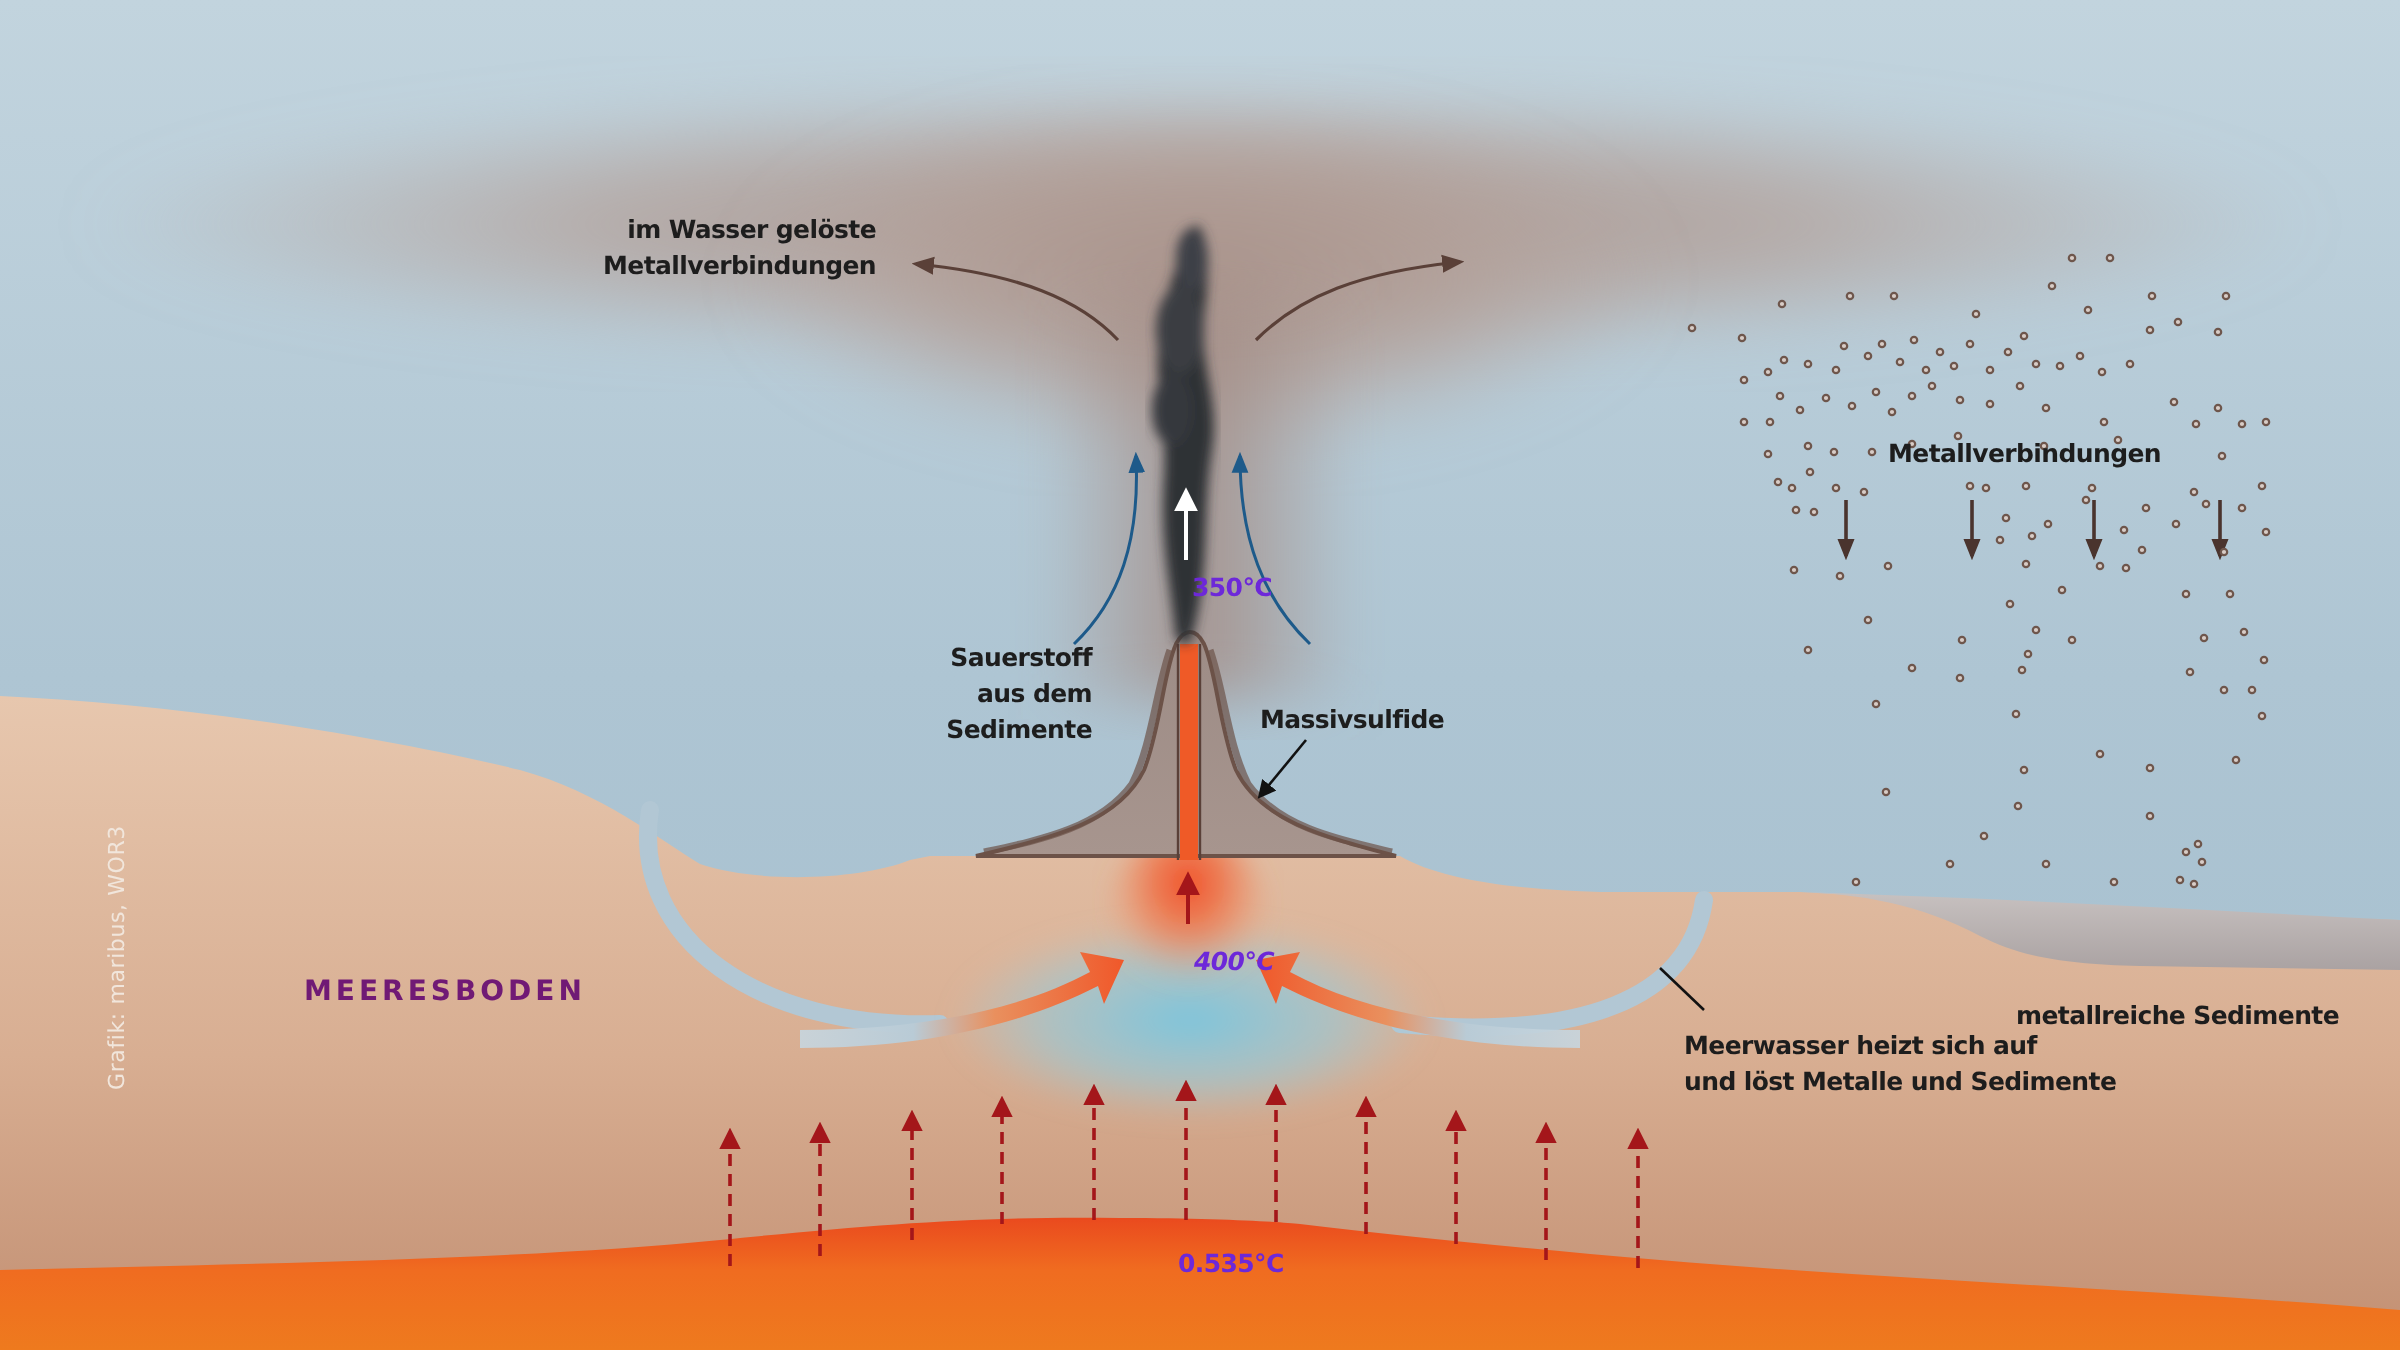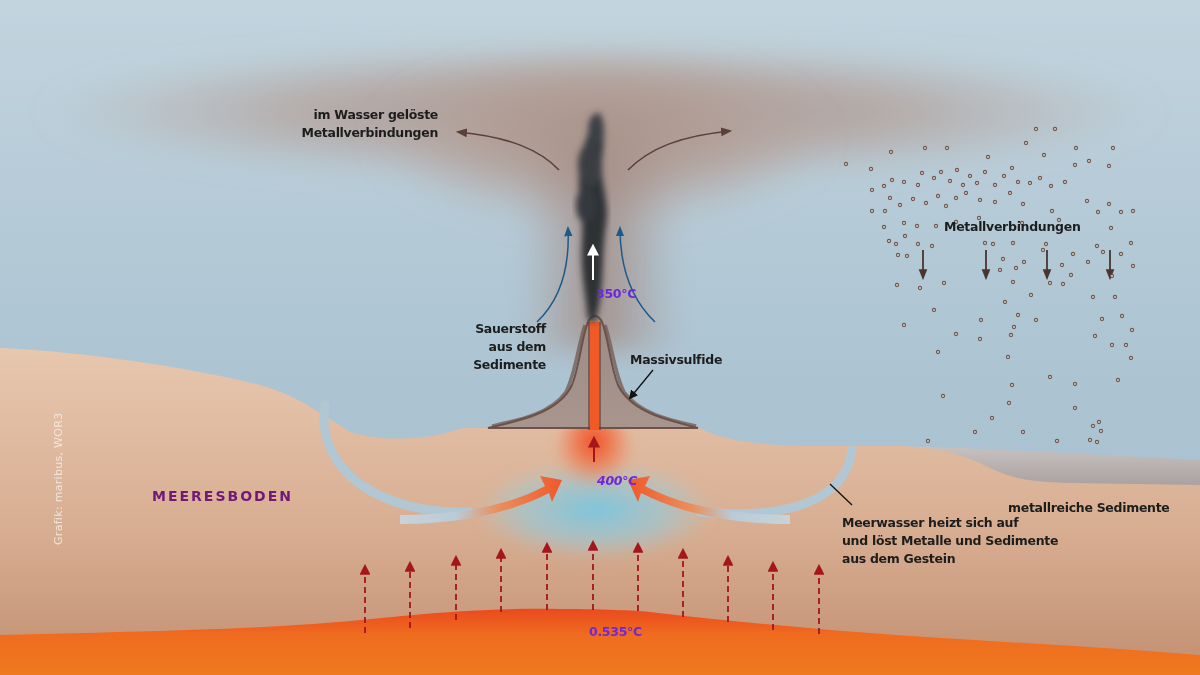--- a/index.html
+++ b/index.html
@@ -367,19 +367,18 @@
 
   <div class="lbl" style="left:1008px; top:458px;margin-top:41px;">metallreiche Sedimente</div>
 
   <div class="lbl white" style="left:575px; top:472px;font-style:italic;">400°C</div>
 
   <div class="lbl brown" style="left:152px; top:487px;">MEERESBODEN</div>
 
   <div class="lbl" style="left:842px; top:514px;">
     <div>Meerwasser heizt sich auf</div>
     <div>und löst Metalle und Sedimente</div>
-    <div>aus dem Gestein</div>
   </div>
 
   <div class="lbl white" style="left:567px; top:623px;">0.535°C</div>
 
   <div class="credit">Grafik: maribus, WOR3</div>
 </div>
 
 </body></html>

